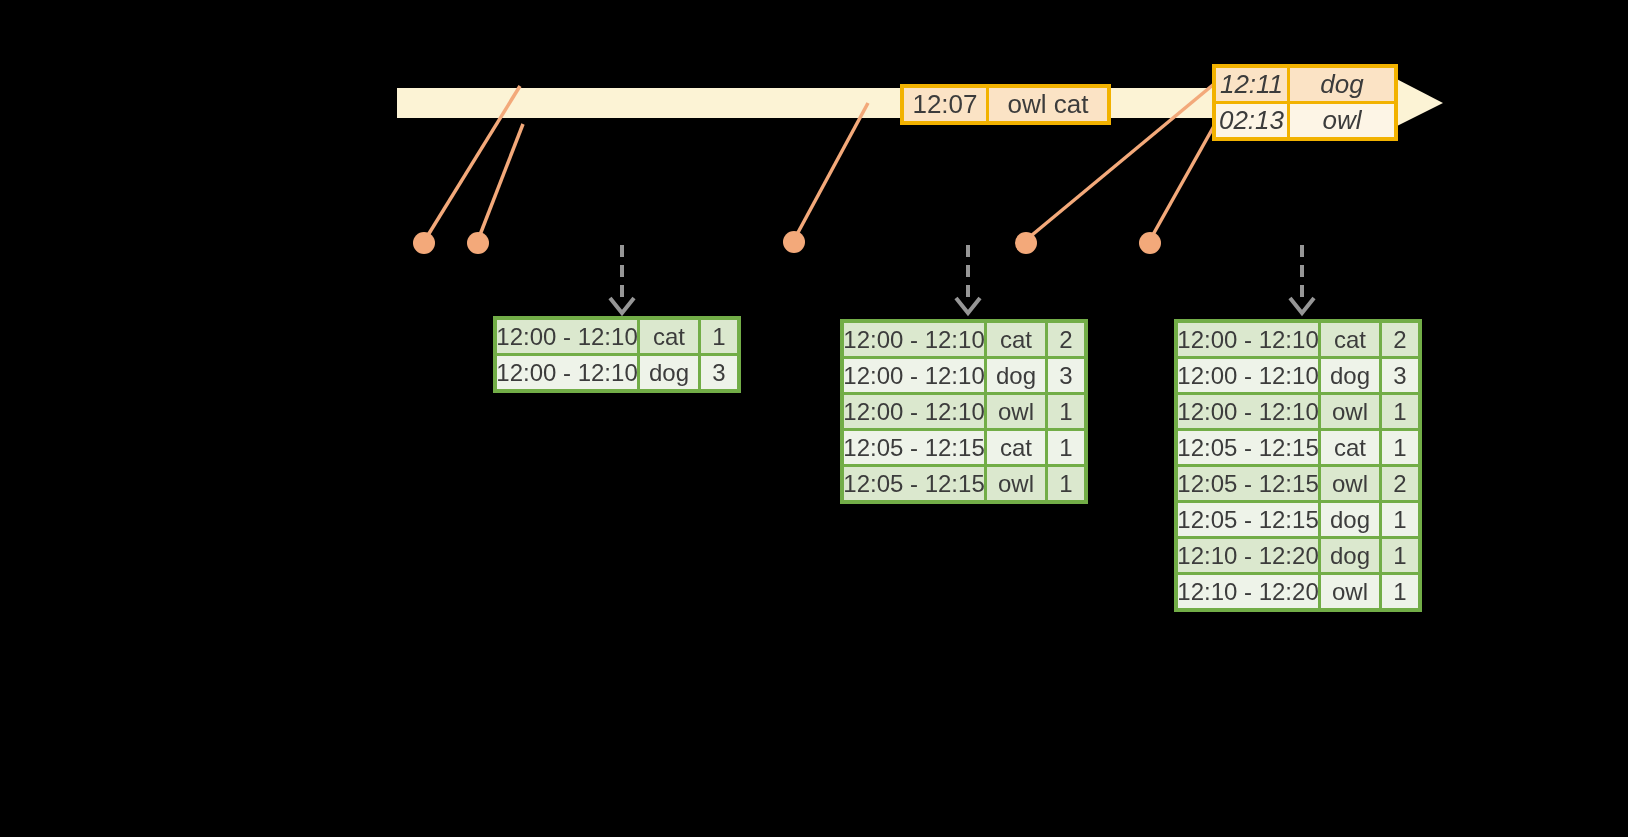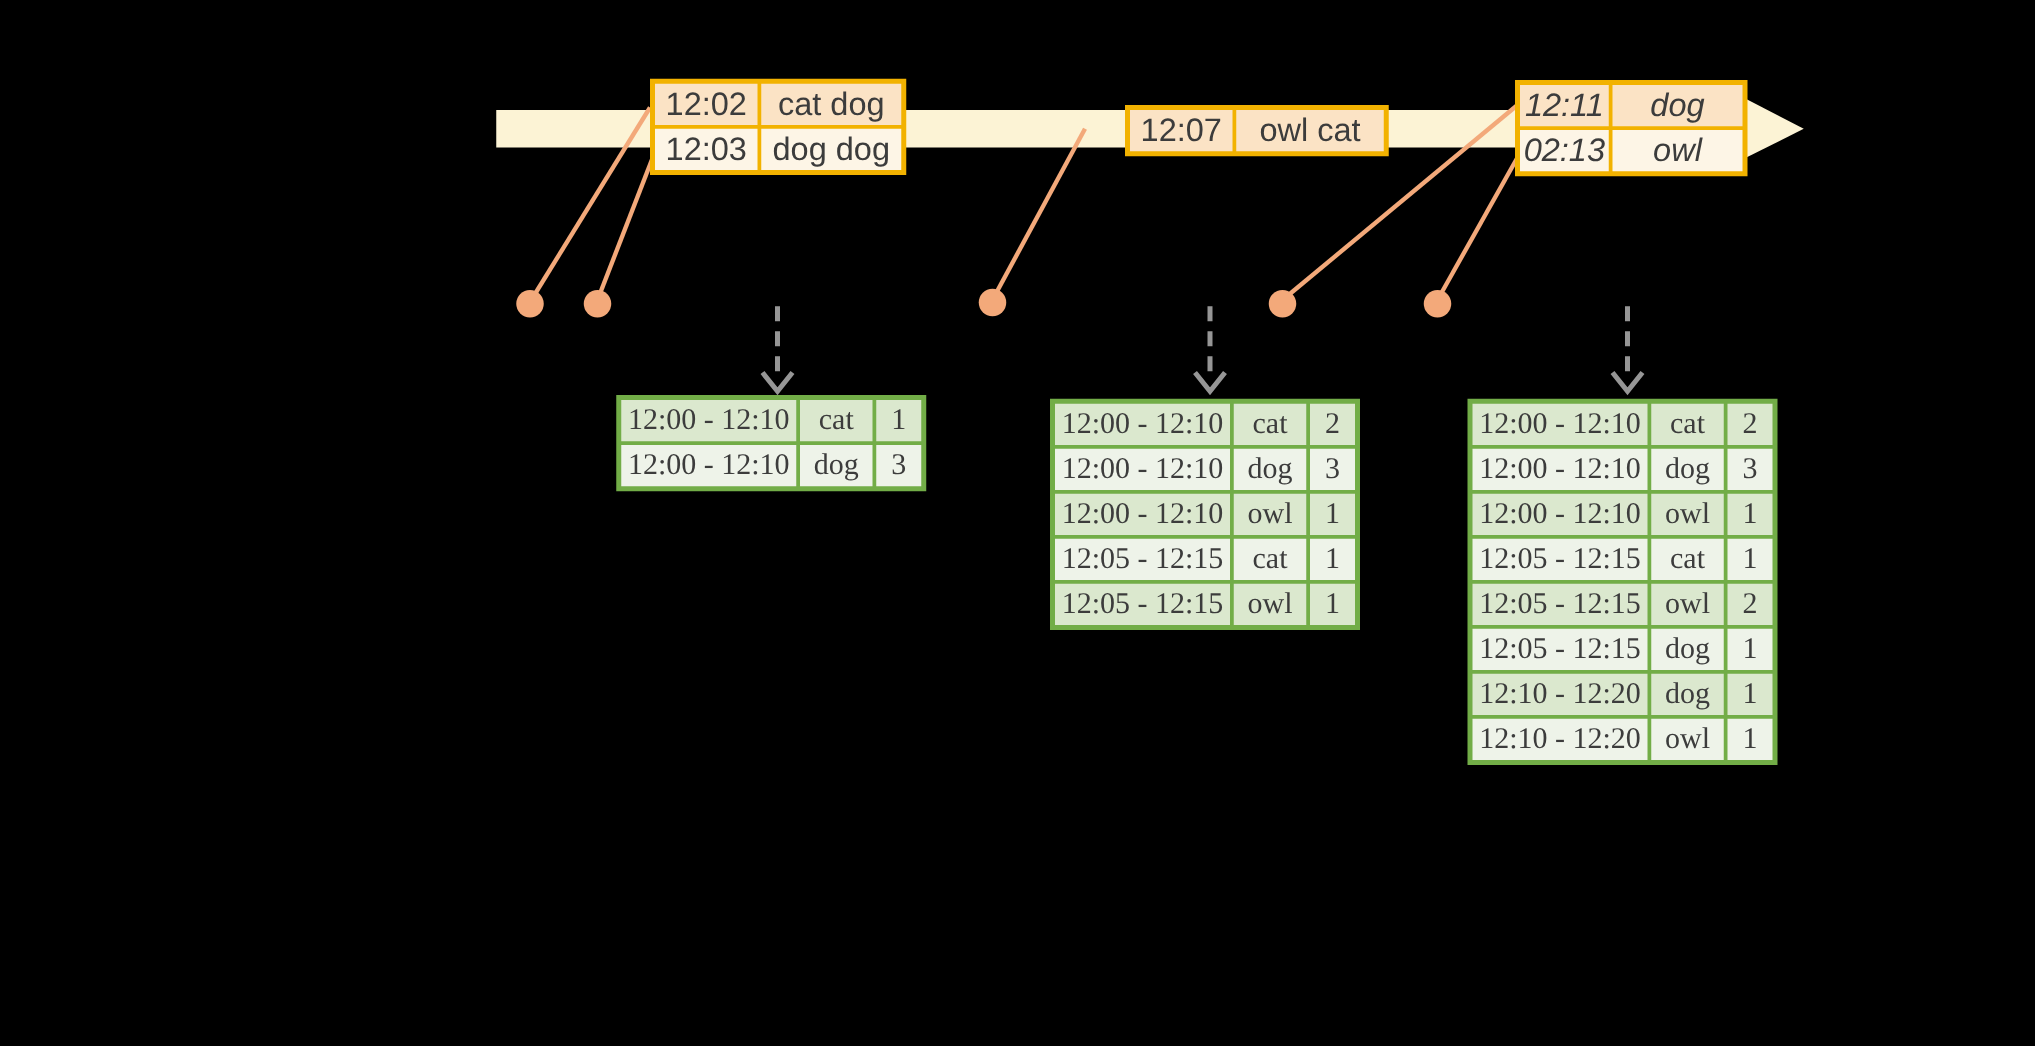--- a/index.html
+++ b/index.html
@@ -5,21 +5,21 @@
   html,body{margin:0;padding:0;background:#000;}
   .canvas{
     position:relative;width:1628px;height:837px;overflow:hidden;
     background:var(--bg,#000);
     font-family:"Liberation Sans","DejaVu Sans",sans-serif;
     color:var(--text,#3c3c3c);
   }
   #diagram-svg{position:absolute;left:0;top:0;}
   .dtable{position:absolute;display:grid;gap:3px;padding:4px;box-sizing:border-box;}
   .event-table{background:var(--gold,#f2b200);}
-  .result-table{background:var(--green,#72ad47);font-family:Liberation Serif, serif;}
+  .result-table{background:var(--green,#72ad47);}
   .cell{display:flex;align-items:center;justify-content:center;height:33px;white-space:nowrap;}
   .event-table .cell{font-size:26px;}
   .result-table .cell{font-size:24px;}
   .e-dark{background:var(--e-dark,#fbe3c5);}
   .e-light{background:var(--e-light,#fdf5e6);}
   .r-dark{background:var(--r-dark,#dbe8ce);}
   .r-light{background:var(--r-light,#eef3e9);}
 </style>
 </head>
 <body>
@@ -47,26 +47,20 @@
     <g id="g-arrows">
         <line x1="622" y1="245" x2="622" y2="305" stroke="#969696" stroke-width="4" stroke-dasharray="12,8"></line>
         <polyline points="610,298 622,313 634,298" fill="none" stroke="#969696" stroke-width="4"></polyline>
         <line x1="968" y1="245" x2="968" y2="305" stroke="#969696" stroke-width="4" stroke-dasharray="12,8"></line>
         <polyline points="956,298 968,313 980,298" fill="none" stroke="#969696" stroke-width="4"></polyline>
         <line x1="1302" y1="245" x2="1302" y2="305" stroke="#969696" stroke-width="4" stroke-dasharray="12,8"></line>
         <polyline points="1290,298 1302,313 1314,298" fill="none" stroke="#969696" stroke-width="4"></polyline>
       </g>
   </svg>
 
-  <div class="dtable event-table" style="left: 520px; top: 63px; grid-template-columns: 82px 112px;">
-      <div class="cell e-dark">12:02</div>
-      <div class="cell e-dark">cat dog</div>
-      <div class="cell e-light">12:03</div>
-      <div class="cell e-light">dog dog</div>
-    </div>
   <div class="dtable event-table" style="left: 900px; top: 84px; grid-template-columns: 82px 118px;">
       <div class="cell e-dark">12:07</div>
       <div class="cell e-dark">owl cat</div>
     </div>
   <div class="dtable event-table" style="left: 1212px; top: 64px; grid-template-columns: 71px 104px; font-style: italic;">
       <div class="cell e-dark">12:11</div>
       <div class="cell e-dark">dog</div>
       <div class="cell e-light">02:13</div>
       <div class="cell e-light">owl</div>
     </div>

